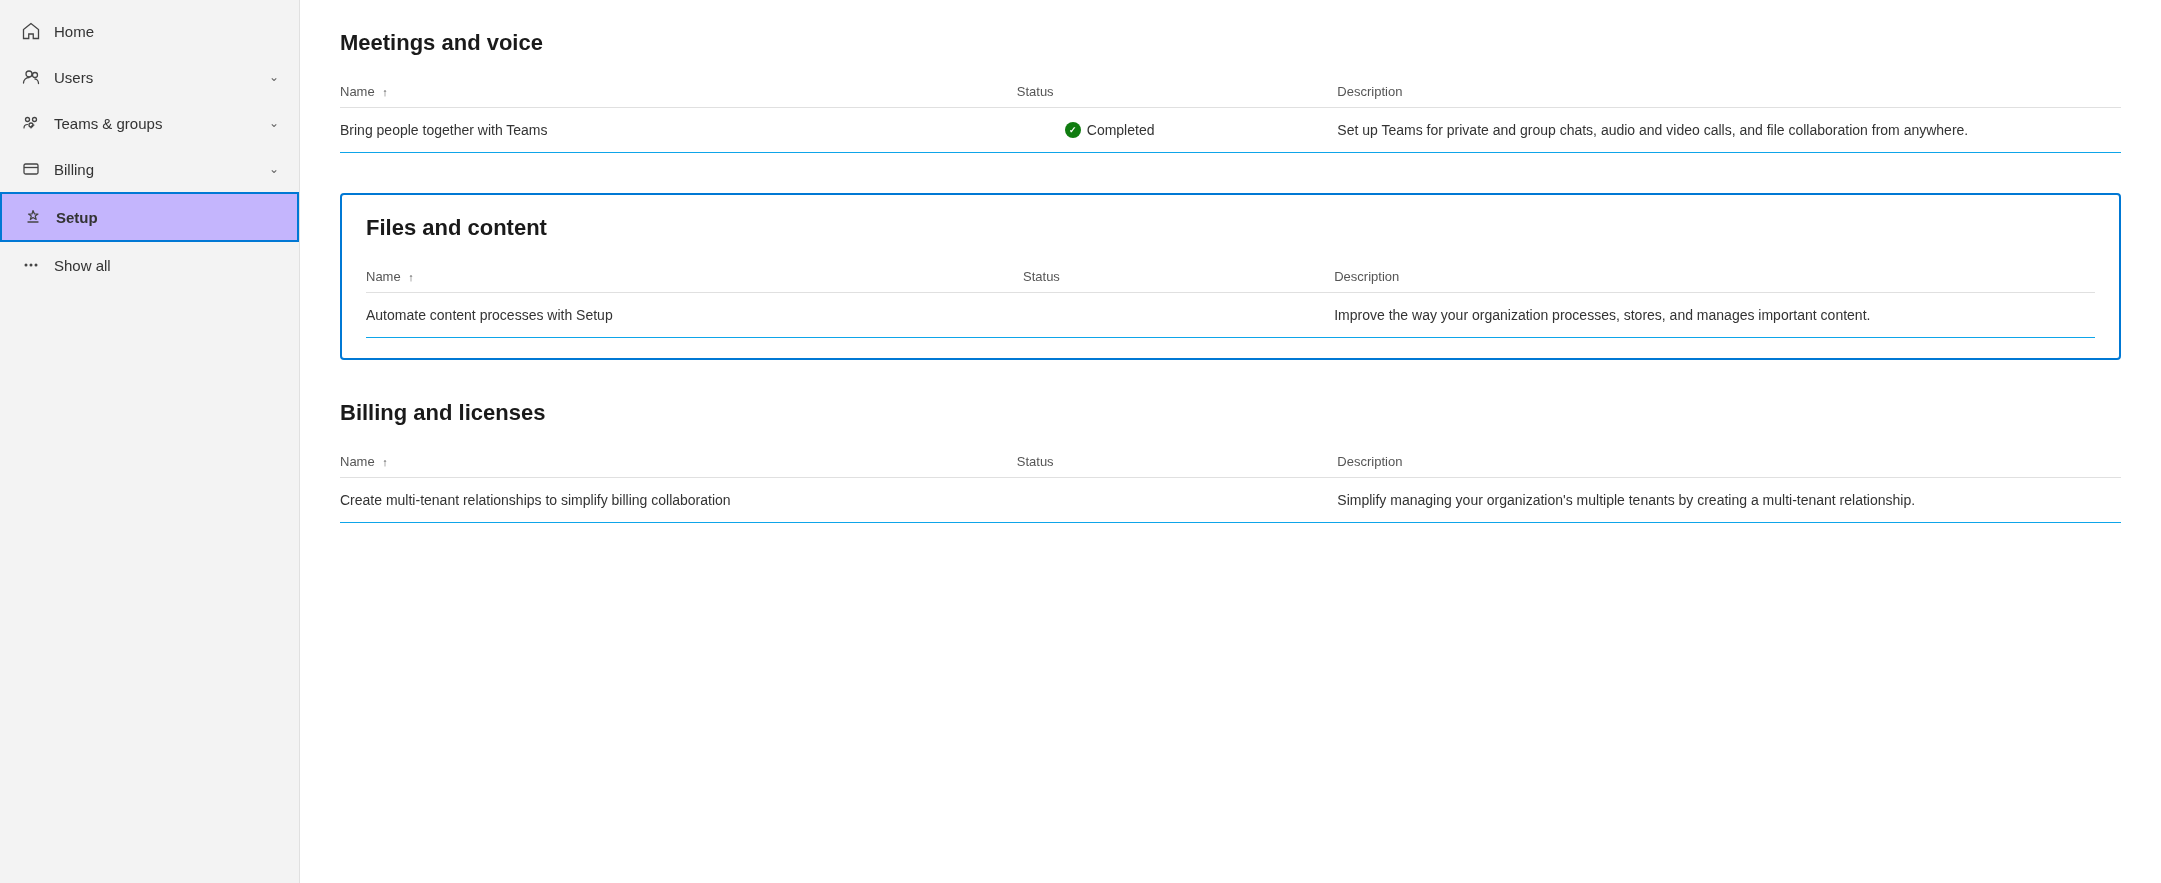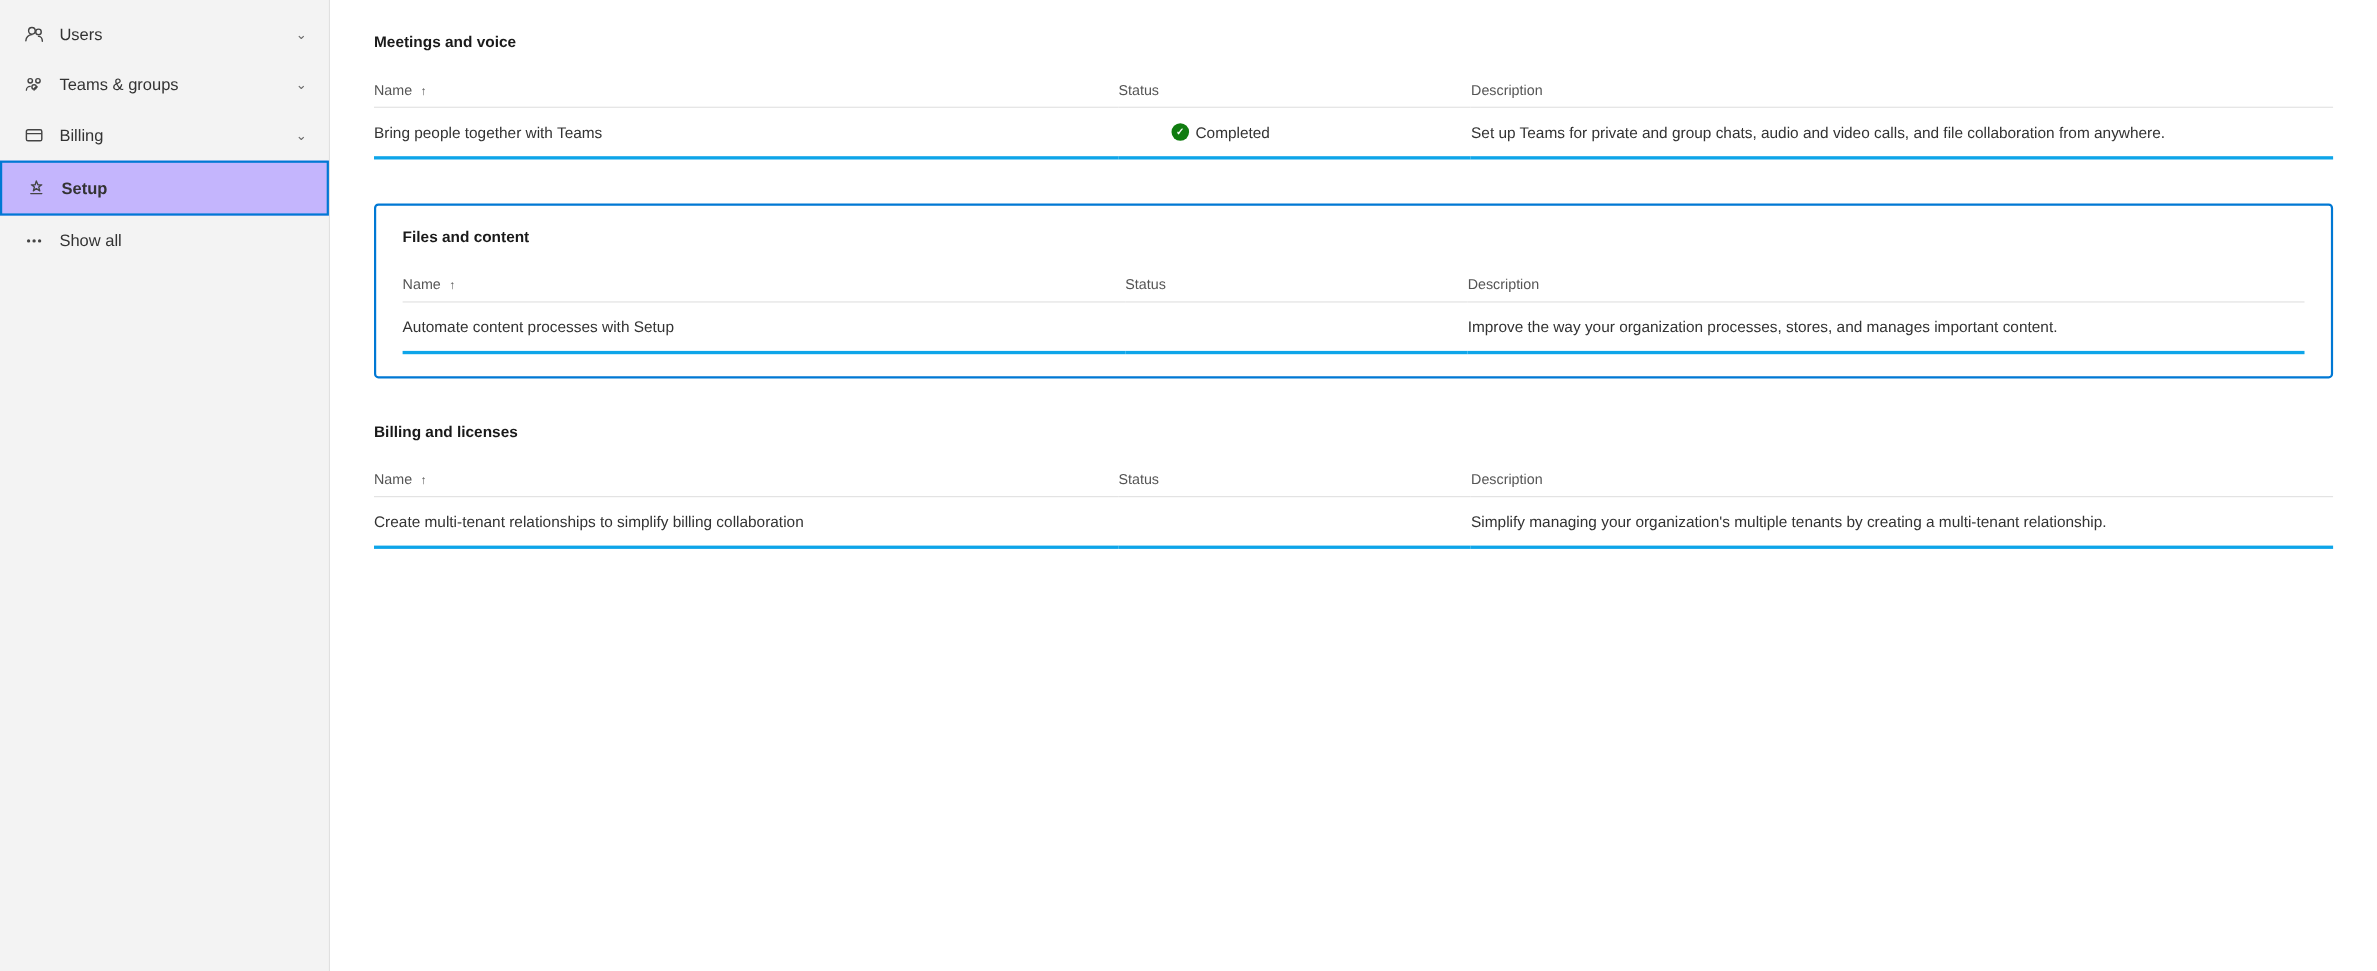--- a/index.html
+++ b/index.html
@@ -51,21 +51,21 @@
       overflow-y: auto;
       padding: 30px 40px;
       background: #fff;
     }
 
     
     .section {
       margin-bottom: 40px;
     }
     .section-title {
-      font-size: 14px;
+      font-size: 22px;
       font-weight: 700;
       color: #1a1a1a;
       margin-bottom: 20px;
     }
     .section.highlighted {
       border: 2px solid #0078d4;
       border-radius: 4px;
       padding: 20px 24px;
     }
 
@@ -82,21 +82,21 @@
       font-weight: 400;
       color: #555;
       font-size: 13px;
       padding: 8px 12px 8px 0;
       margin-top: 35px;
     }
     .data-table th.name-col { width: 38%; }
     .data-table th.status-col { width: 18%; }
     .data-table th.desc-col { width: 44%; }
     .data-table tbody tr {
-      border-bottom: 3px solid #0ea5e9;
+      border-bottom: 1px solid #0ea5e9;
     }
     .data-table td {
       padding: 14px 12px 14px 0;
       font-size: 14px;
       vertical-align: top;
     }
     .sort-arrow {
       display: inline-block;
       margin-left: 4px;
       color: #555;
@@ -127,20 +127,28 @@
     }
 
     
     svg { display: block; }
   </style>
 </head>
 <body>
 
 <nav class="sidebar">
 
+  <div class="sidebar-item">
+    <span class="item-icon">
+      <svg width="18" height="18" viewBox="0 0 18 18" fill="none">
+        <path d="M9 1.5L1.5 7.5V16.5H6.75V12H11.25V16.5H16.5V7.5L9 1.5Z" stroke="#444" stroke-width="1.3" fill="none"></path>
+      </svg>
+    </span>
+    <span class="item-label">Home</span>
+  </div>
 
   <div class="sidebar-item">
     <span class="item-icon">
       <svg width="18" height="18" viewBox="0 0 18 18" fill="none">
         <circle cx="7" cy="6" r="3" stroke="#444" stroke-width="1.3" fill="none"></circle>
         <path d="M1.5 15c0-3.038 2.462-5.5 5.5-5.5" stroke="#444" stroke-width="1.3" fill="none" stroke-linecap="round"></path>
         <circle cx="13" cy="7" r="2.5" stroke="#444" stroke-width="1.3" fill="none"></circle>
         <path d="M16.5 15.5c0-2.485-1.567-4.5-3.5-4.5" stroke="#444" stroke-width="1.3" fill="none" stroke-linecap="round"></path>
       </svg>
     </span>

